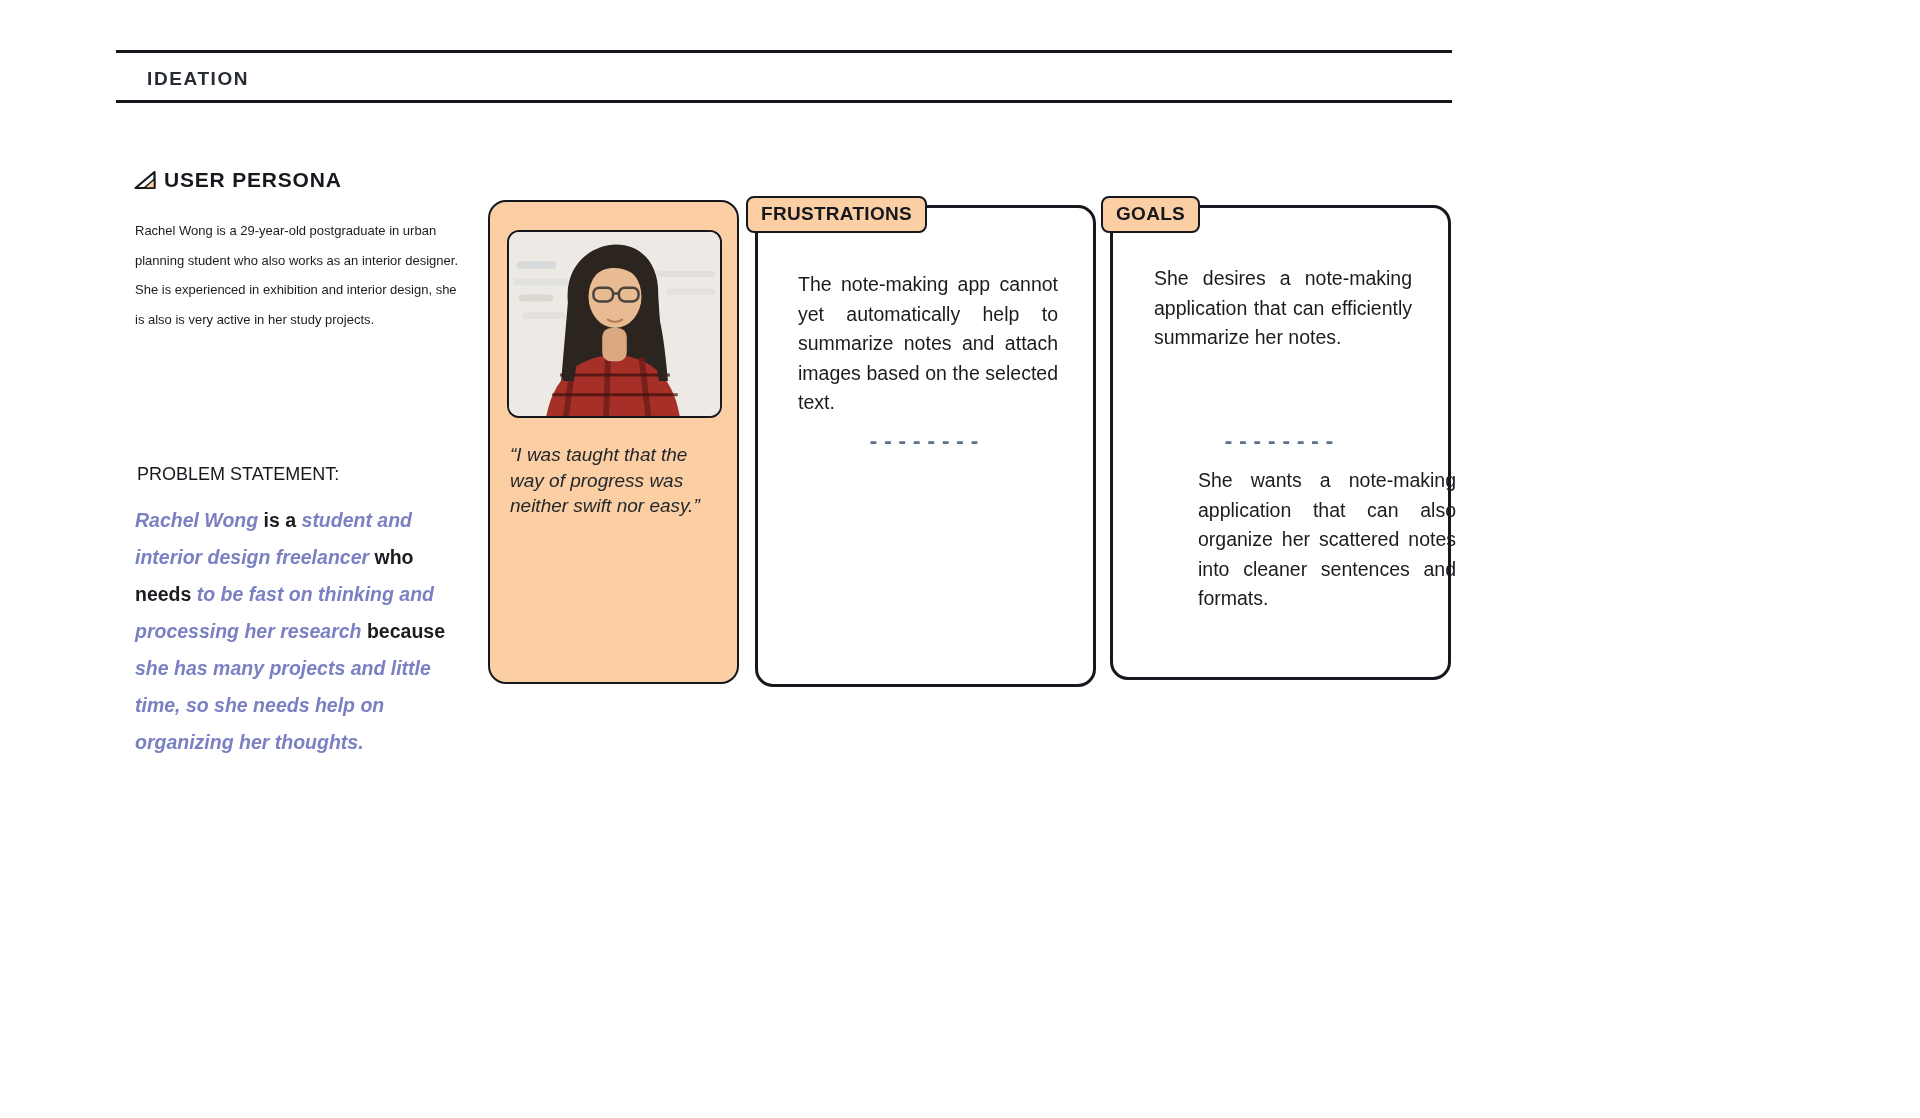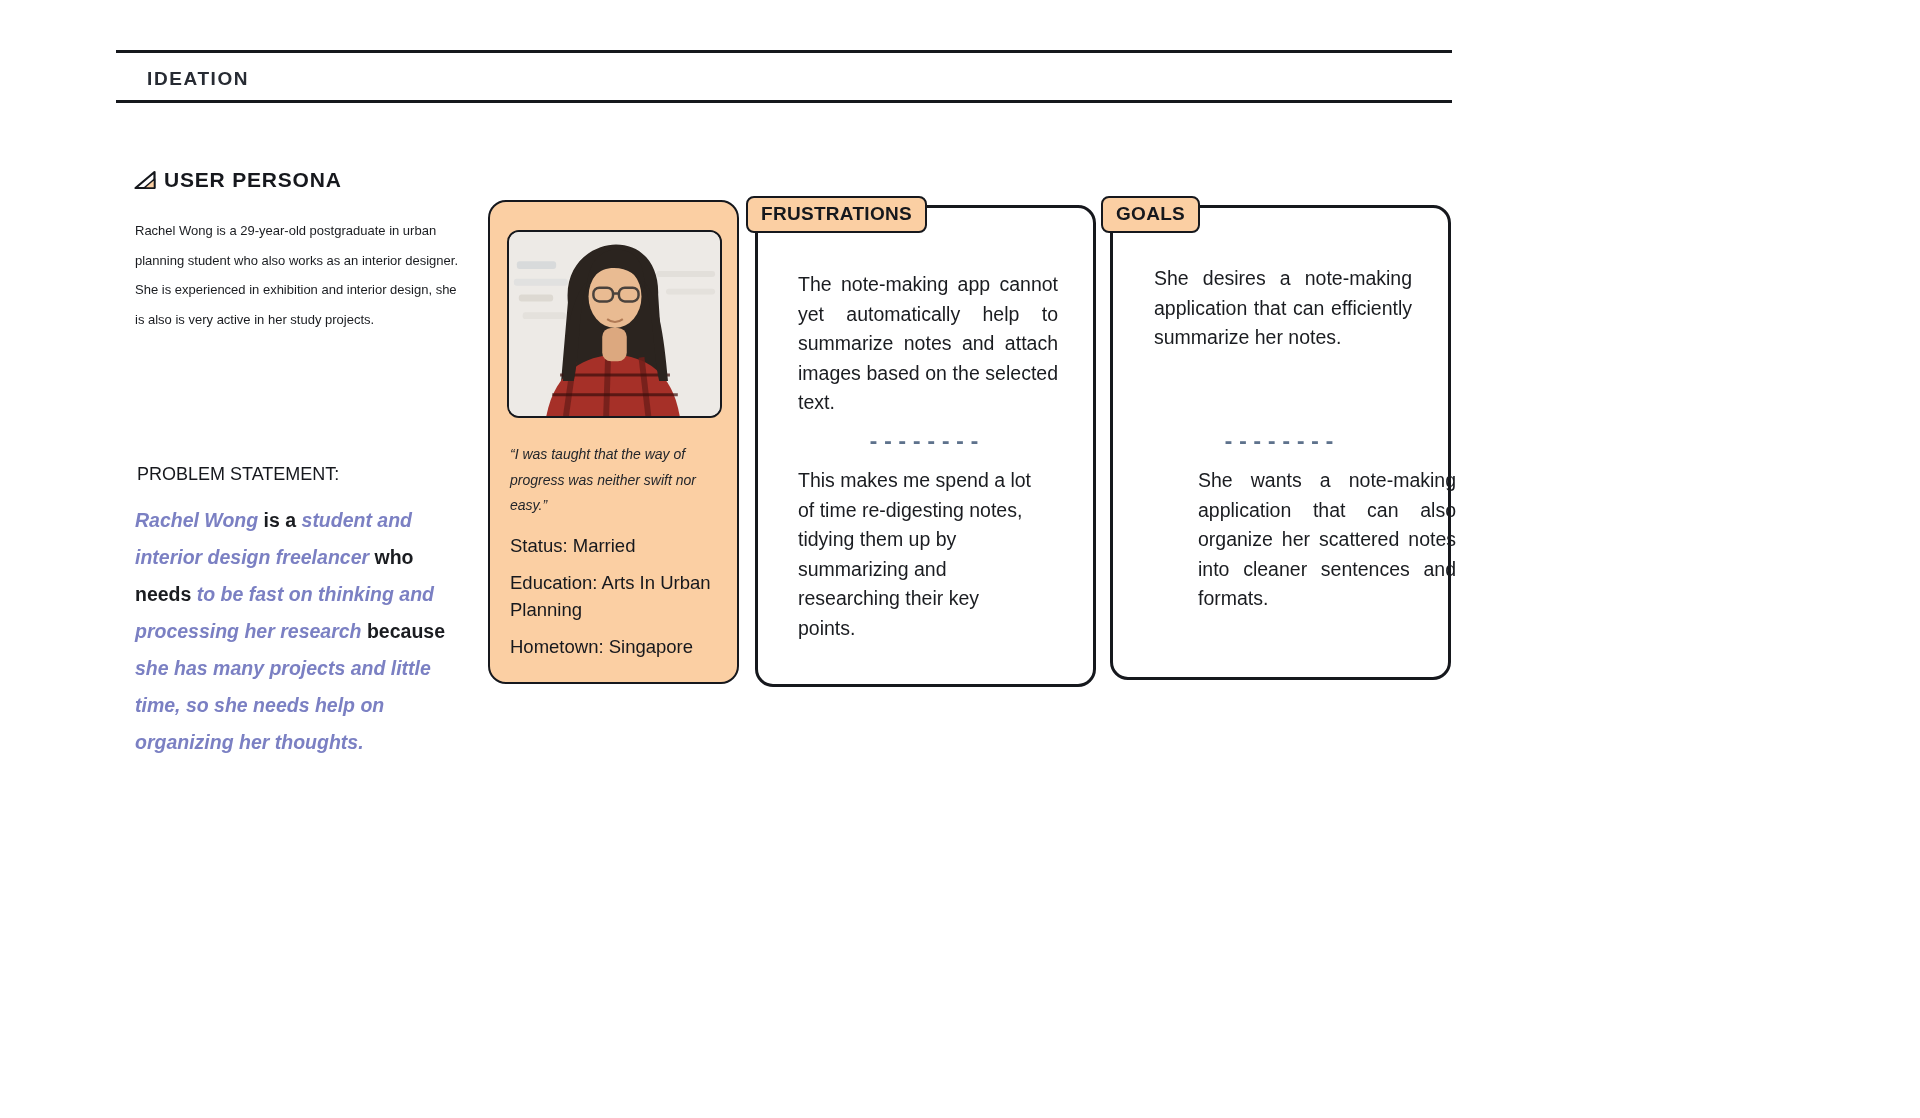--- a/index.html
+++ b/index.html
@@ -21,21 +21,21 @@
   .persona-desc { position: absolute; left: 135px; top: 216px; width: 326px; font-size: 13px; line-height: 29.6px; }
   .ps-label { position: absolute; left: 137px; top: 464px; font-size: 18px; color: #16181d; }
   .ps-text { position: absolute; left: 135px; top: 502px; width: 310px; font-size: 19.5px; line-height: 37px; font-weight: bold; }
   .ps-text .accent { color: #7b80c3; font-style: italic; }
   .ps-text .plain { color: #1a1c20; }
 
   
   .persona-card { position: absolute; left: 488px; top: 200px; width: 251px; height: 484px; background: #fbcfa3; border: 2.5px solid #16181d; border-radius: 18px; }
   .photo { position: absolute; left: 17px; top: 28px; width: 215px; height: 188px; border: 2px solid #16181d; border-radius: 12px; overflow: hidden; background: #edeae6; }
   .photo svg { display: block; width: 100%; height: 100%; }
-  .quote { position: absolute; left: 20px; top: 240px; width: 208px; font-size: 14px; font-style: italic; line-height: 25.5px; color: #23262b; }
+  .quote { position: absolute; left: 20px; top: 240px; width: 208px; font-size: 19px; font-style: italic; line-height: 25.5px; color: #23262b; }
   .details { position: absolute; left: 20px; top: 330px; width: 216px; display: flex; flex-direction: column; gap: 10px; font-size: 18.5px; line-height: 27px; color: #16181d; }
 
   
   .big-card { position: absolute; background: #ffffff; border: 3px solid #16181d; border-radius: 18px; }
   .f-card { left: 755px; top: 205px; width: 341px; height: 482px; }
   .g-card { left: 1110px; top: 205px; width: 341px; height: 475px; }
   .tab { position: absolute; z-index: 5; padding: 5px 13px 6px; background: #fbcfa3; border: 2.5px solid #16181d; border-radius: 8px; font-size: 19px; font-weight: bold; letter-spacing: 0.3px; color: #16181d; }
   .f-tab { left: 746px; top: 196px; }
   .g-tab { left: 1101px; top: 196px; }
   .card-p { position: absolute; font-size: 19.5px; line-height: 29.6px; color: #1a1c20; }
@@ -104,32 +104,26 @@
 
         <g fill="none" stroke="#4a423c" stroke-width="2.5">
           <rect x="86" y="57" width="20" height="14" rx="6"></rect>
           <rect x="112" y="57" width="20" height="14" rx="6"></rect>
           <path d="M106 63 L112 63"></path>
         </g>
         <path d="M100 89 Q108 95 116 89" fill="none" stroke="#b07a55" stroke-width="2"></path>
       </svg>
     </div>
     <p class="quote">“I was taught that the way of progress was neither swift nor easy.”</p>
-    <div class="details">
-      <div>Status: Married</div>
-      <div>Education: Arts In Urban Planning</div>
-      <div>Hometown: Singapore</div>
-    </div>
   </div>
 
   <div class="tab f-tab">FRUSTRATIONS</div>
   <div class="big-card f-card">
     <p class="card-p f-p1">The note-making app cannot yet automatically help to summarize notes and attach images based on the selected text.</p>
     <div class="divider">--------</div>
-    <p class="card-p f-p2">This makes me spend a lot of time re-digesting notes, tidying them up by summarizing and researching their key points.</p>
   </div>
 
   <div class="tab g-tab">GOALS</div>
   <div class="big-card g-card">
     <p class="card-p g-p1">She desires a note-making application that can efficiently summarize her notes.</p>
     <div class="divider">--------</div>
     <p class="card-p g-p2">She wants a note-making application that can also organize her scattered notes into cleaner sentences and formats.</p>
   </div>
 
 </div>

